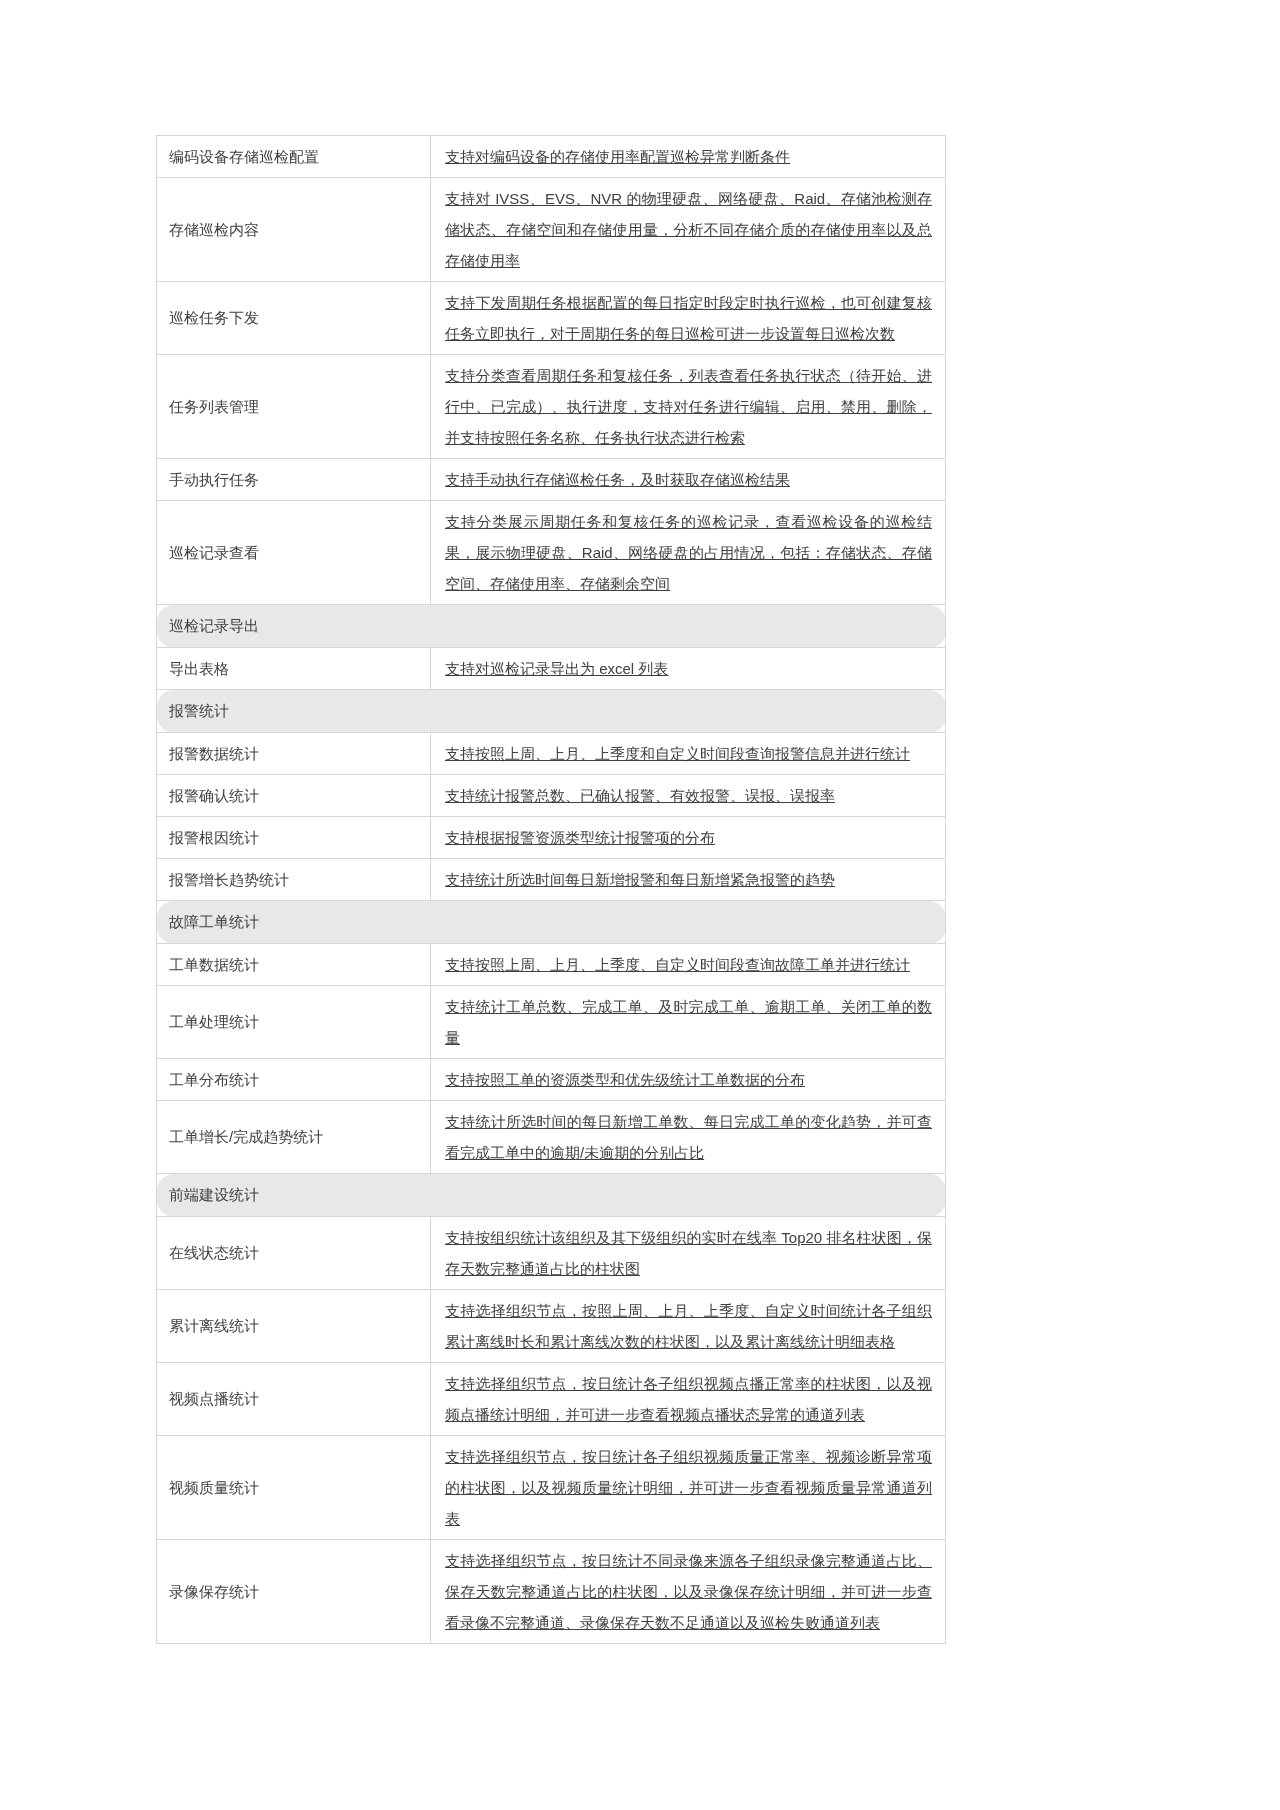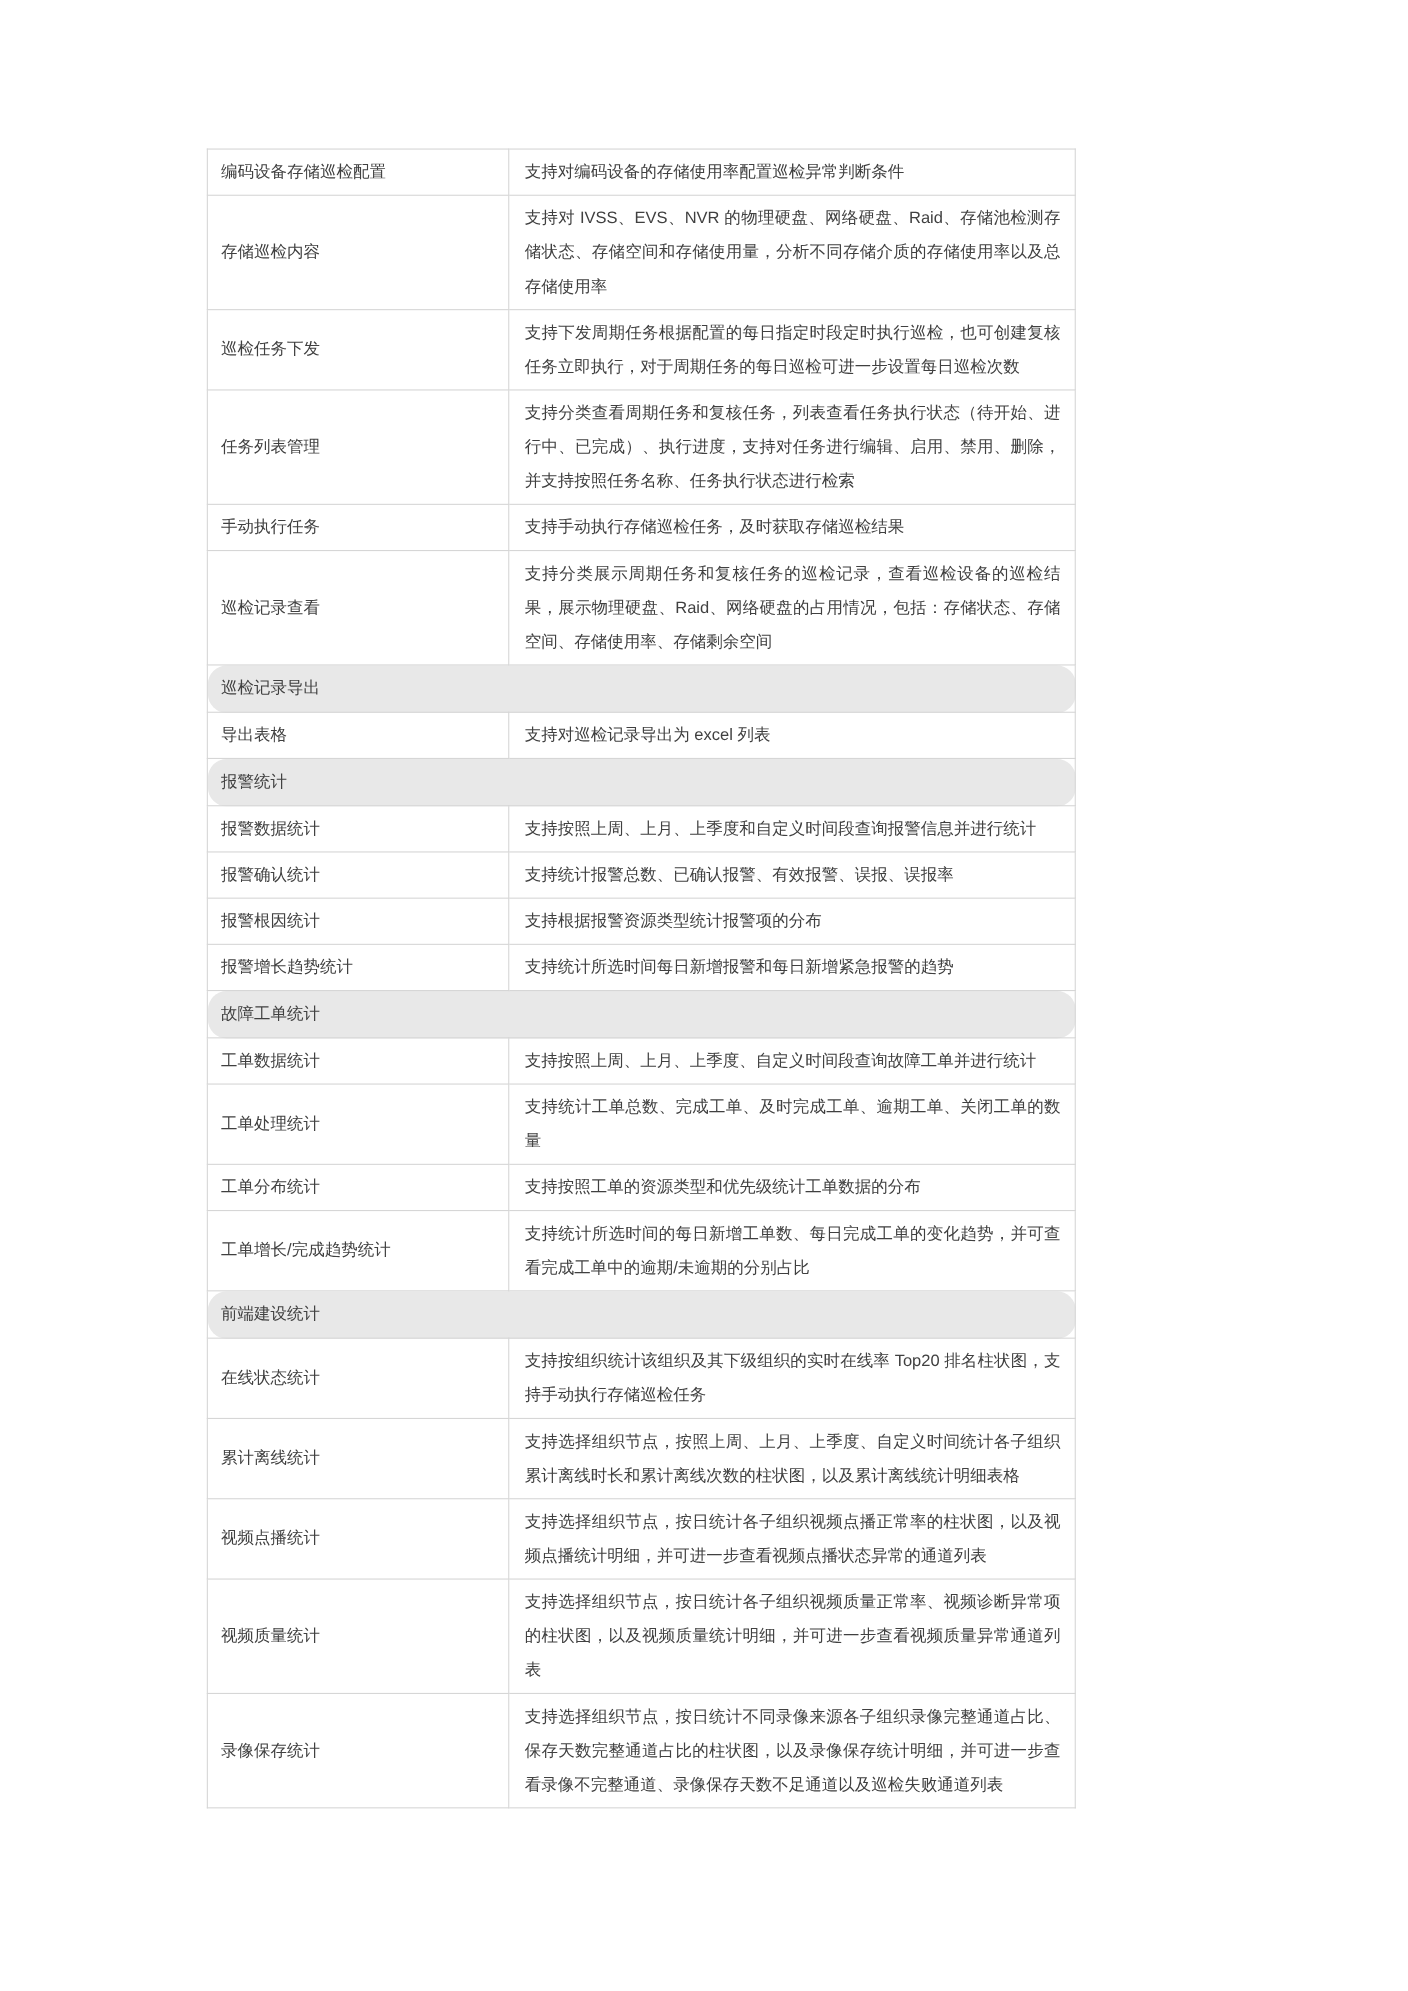--- a/index.html
+++ b/index.html
@@ -7,21 +7,20 @@
     padding: 0;
     background: #ffffff;
   }
   .page {
     position: relative;
     width: 1064px;
     height: 1810px;
     background: #ffffff;
     font-family: "Liberation Sans", "DejaVu Sans", sans-serif;
     color: #404040;
-    margin-left: 32px;
   }
   .doc-table {
     position: absolute;
     left: 156px;
     top: 135px;
     width: 790px;
     border-collapse: collapse;
     table-layout: fixed;
     font-size: 15px;
     color: #404040;
@@ -35,20 +34,21 @@
     width: 274px;
     padding: 5px 10px 5px 12px;
     line-height: 30px;
     height: 40px;
   }
   .desc-cell {
     padding: 5px 13px 5px 14px;
     line-height: 31px;
     height: 40px;
     text-align: justify;
+    text-decoration: underline;
   }
   .section-cell {
     background: #e8e8e8;
     padding: 9px 12px;
     line-height: 24px;
     height: 42px;
     border-radius: 17px;
   }
 </style>
 </head>
@@ -124,21 +124,21 @@
         </tr>
         <tr>
           <td class="label-cell">工单增长/完成趋势统计</td>
           <td class="desc-cell">支持统计所选时间的每日新增工单数、每日完成工单的变化趋势，并可查看完成工单中的逾期/未逾期的分别占比</td>
         </tr>
         <tr>
           <td class="section-cell" colspan="2">前端建设统计</td>
         </tr>
         <tr>
           <td class="label-cell">在线状态统计</td>
-          <td class="desc-cell">支持按组织统计该组织及其下级组织的实时在线率 Top20 排名柱状图，支持手动执行存储巡检任务</td>
+          <td class="desc-cell">支持按组织统计该组织及其下级组织的实时在线率 Top20 排名柱状图，保存天数完整通道占比的柱状图</td>
         </tr>
         <tr>
           <td class="label-cell">累计离线统计</td>
           <td class="desc-cell">支持选择组织节点，按照上周、上月、上季度、自定义时间统计各子组织累计离线时长和累计离线次数的柱状图，以及累计离线统计明细表格</td>
         </tr>
         <tr>
           <td class="label-cell">视频点播统计</td>
           <td class="desc-cell">支持选择组织节点，按日统计各子组织视频点播正常率的柱状图，以及视频点播统计明细，并可进一步查看视频点播状态异常的通道列表</td>
         </tr>
         <tr>

